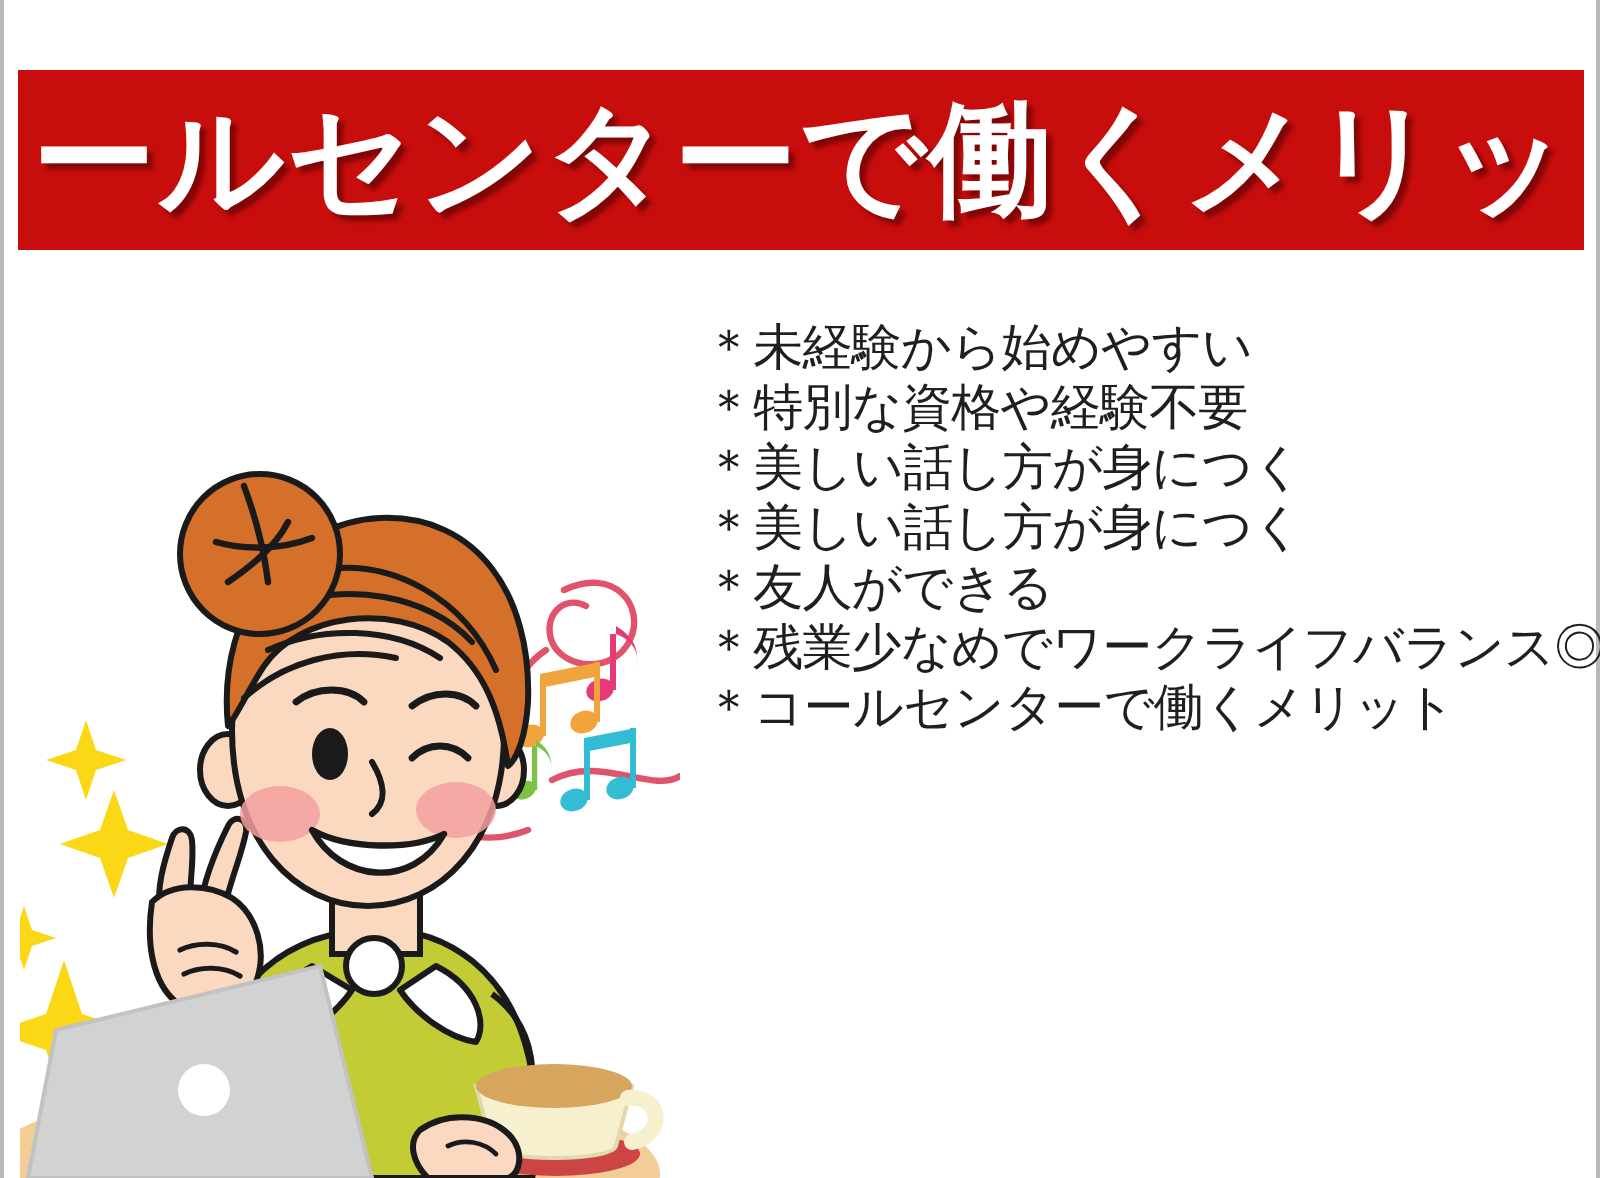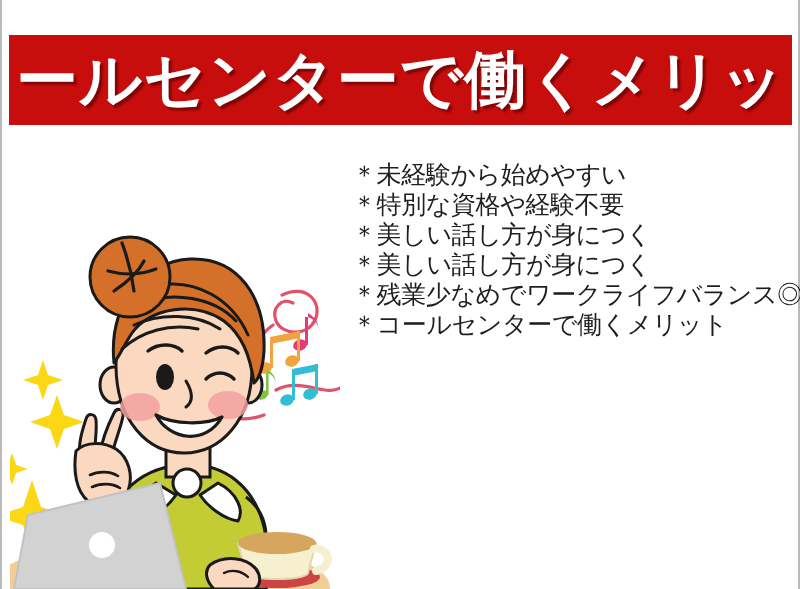--- a/index.html
+++ b/index.html
@@ -193,17 +193,18 @@
       </g>
 
     </svg>
   </div>
 
   <div class="bullet-list">
     <div class="bullet-line">＊未経験から始めやすい</div>
     <div class="bullet-line">＊特別な資格や経験不要</div>
     <div class="bullet-line">＊美しい話し方が身につく</div>
     <div class="bullet-line">＊美しい話し方が身につく</div>
+    <div class="bullet-line">＊友人ができる</div>
     <div class="bullet-line">＊残業少なめでワークライフバランス◎</div>
     <div class="bullet-line">＊コールセンターで働くメリット</div>
   </div>
 
 </div>
 
 </body></html>

